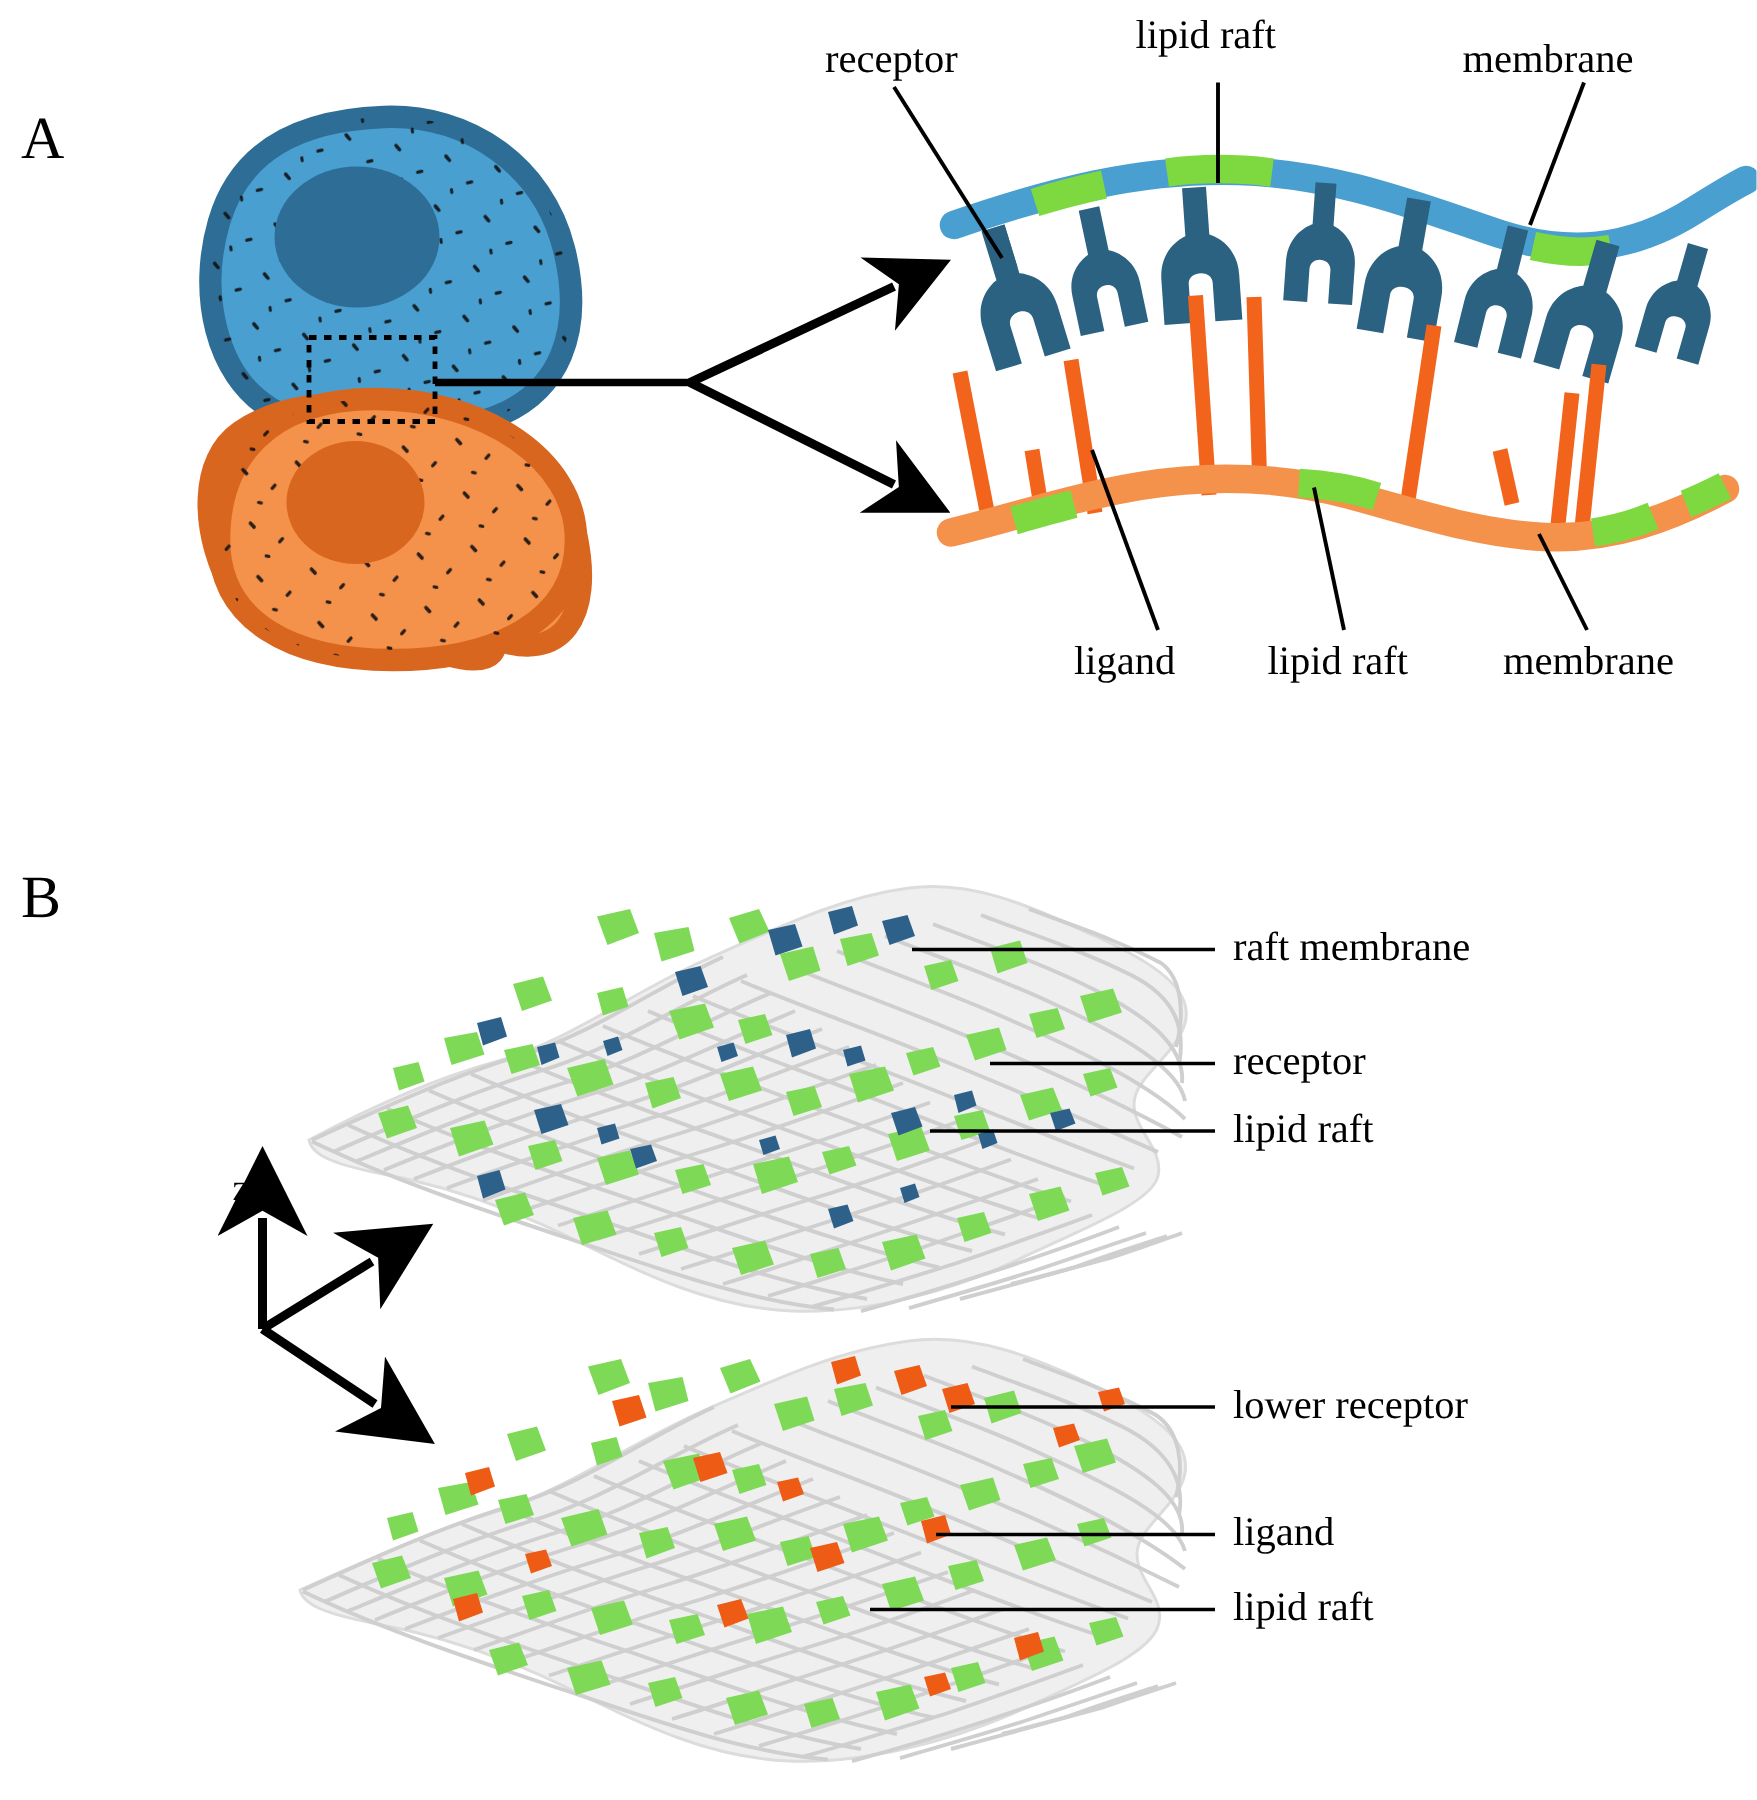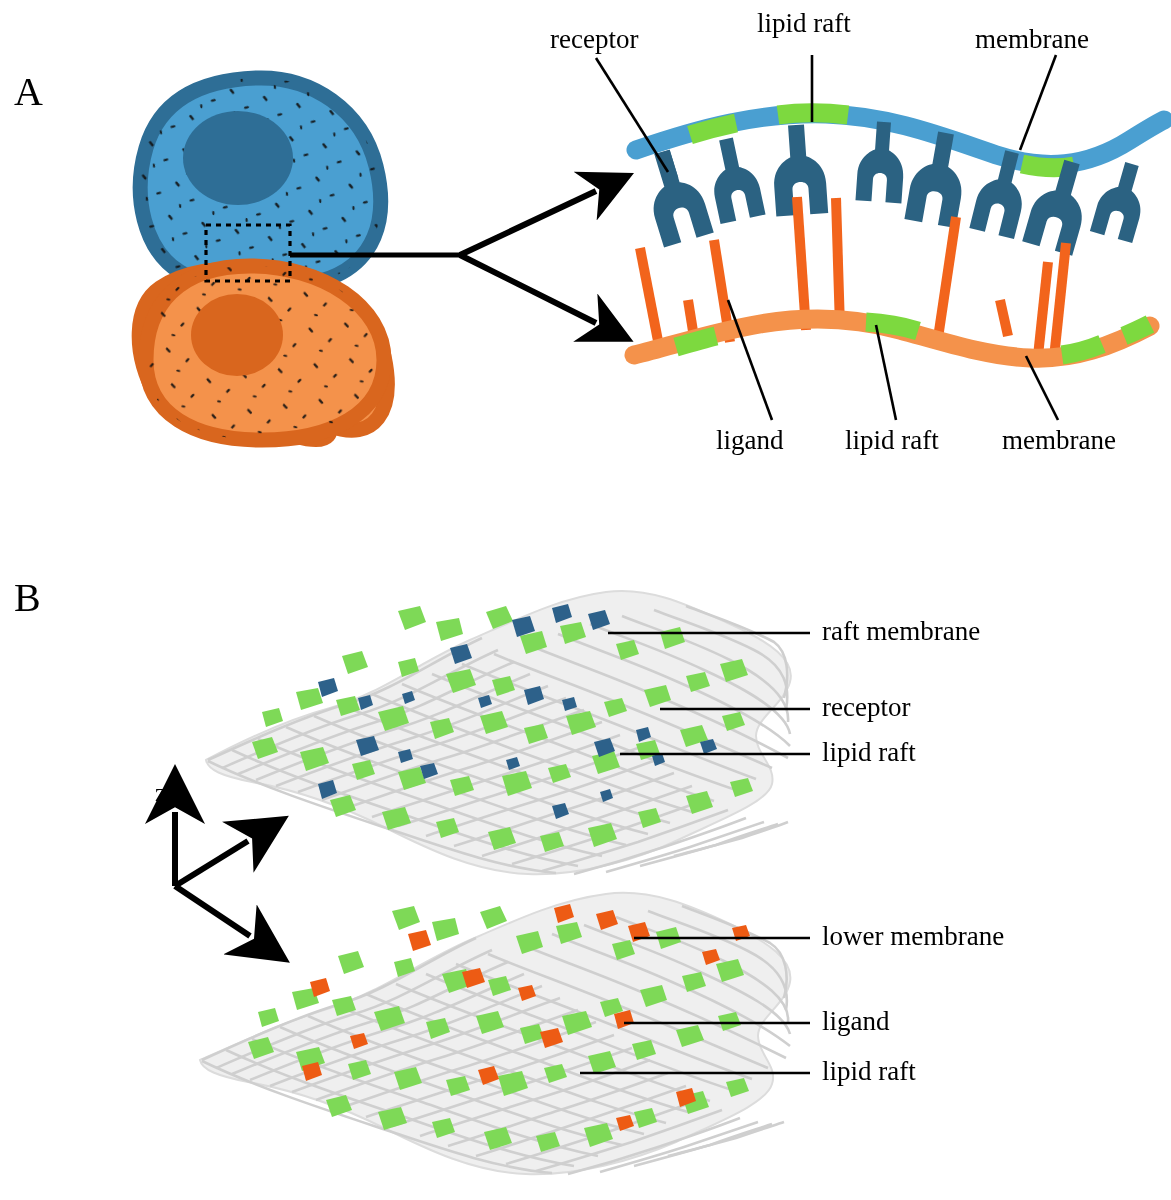--- a/index.html
+++ b/index.html
@@ -404,21 +404,21 @@
   <div class="lbl no-sel" style="left:975px;top:26px;">membrane</div>
 
   <div class="lbl no-sel" style="left:716px;top:427px;">ligand</div>
   <div class="lbl no-sel" style="left:845px;top:427px;">lipid raft</div>
   <div class="lbl no-sel" style="left:1002px;top:427px;">membrane</div>
 
   <div class="lbl no-sel" style="left:822px;top:618px;">raft membrane</div>
   <div class="lbl no-sel" style="left:822px;top:694px;">receptor</div>
   <div class="lbl no-sel" style="left:822px;top:739px;">lipid raft</div>
 
-  <div class="lbl no-sel" style="left:822px;top:923px;">lower membrane</div>
+  <div class="lbl no-sel" style="left:822px;top:923px;">lower receptor</div>
   <div class="lbl no-sel" style="left:822px;top:1008px;">ligand</div>
   <div class="lbl no-sel" style="left:822px;top:1058px;">lipid raft</div>
 
   <div class="lbl no-sel" style="left:155px;top:780px;font-size:25px;">z</div>
   <div class="lbl no-sel" style="left:254px;top:820px;font-size:25px;">y</div>
   <div class="lbl no-sel" style="left:258px;top:922px;font-size:25px;">x</div>
 
 </div>
 
 </body></html>

